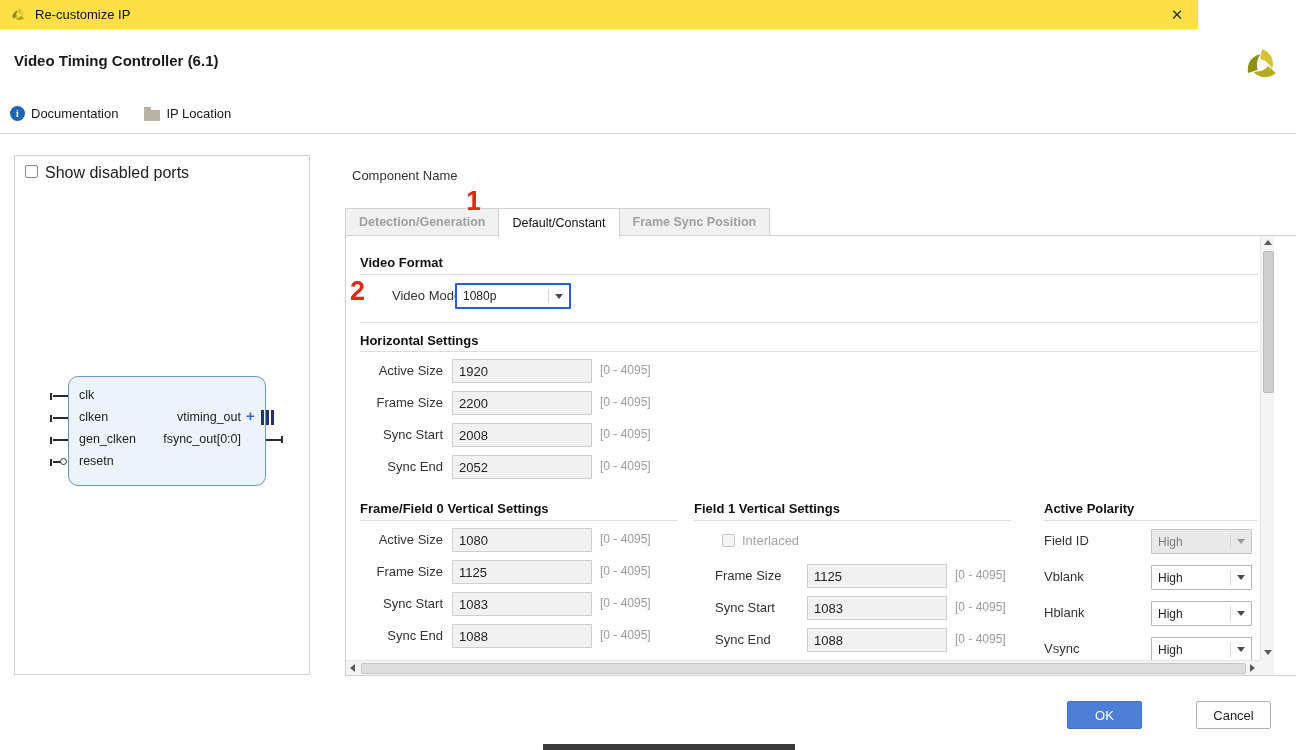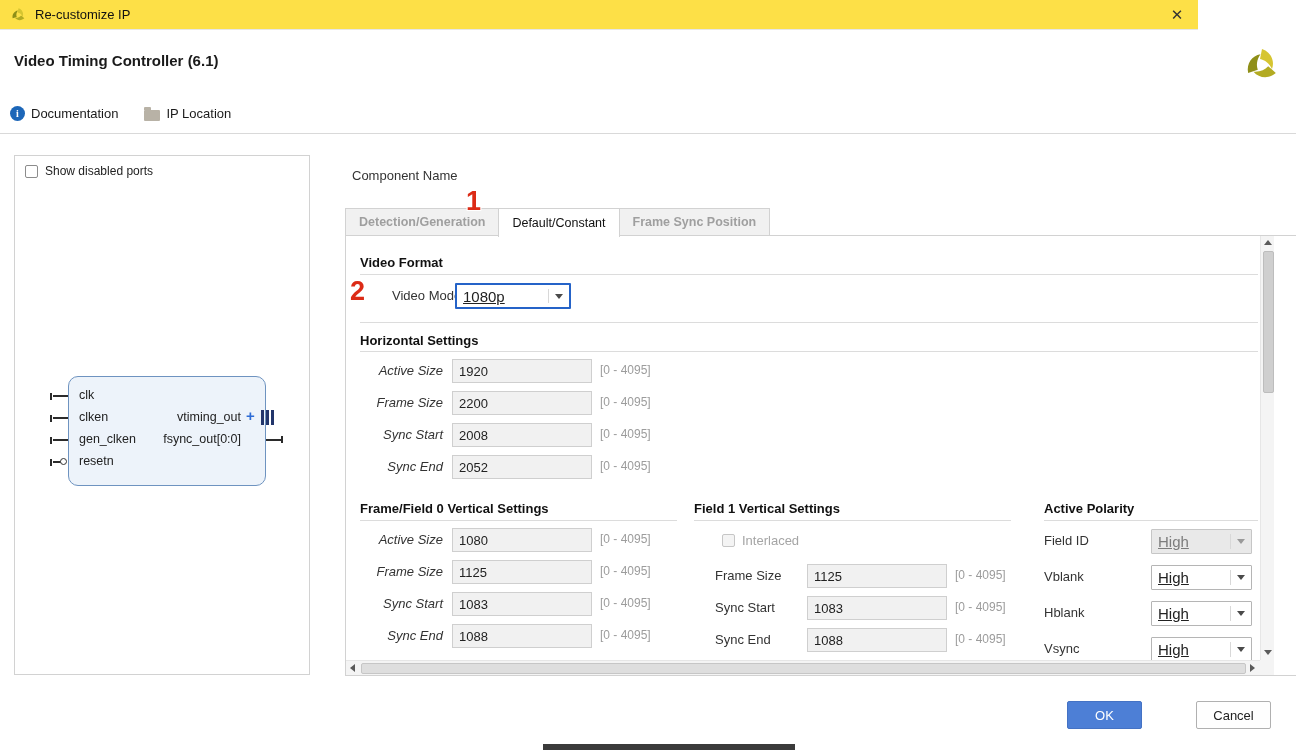--- a/index.html
+++ b/index.html
@@ -17,47 +17,47 @@
   .info-ic{width:15px;height:15px;border-radius:50%;background:#1c66b8;color:#fff;font-size:10px;font-weight:bold;
            display:flex;align-items:center;justify-content:center;font-family:"Liberation Serif",serif;}
   .folder{width:16px;height:11px;background:#b8b2a6;border-radius:1px;position:relative;margin-top:3px;}
   .folder:before{content:"";position:absolute;top:-3px;left:0;width:7px;height:3px;background:#b8b2a6;border-radius:1px 1px 0 0;}
   .divider{position:absolute;left:0;top:133px;width:1296px;height:1px;background:#d9d9d9;}
   
   .left-panel{position:absolute;left:14px;top:155px;width:296px;height:520px;box-sizing:border-box;
               border:1px solid #d2d2d2;background:#fff;}
   .checkbox{position:absolute;width:13px;height:13px;box-sizing:border-box;border:1px solid #8c8c8c;background:#fff;border-radius:2px;}
   .checkbox.disabled{border-color:#c6c6c6;background:#f4f4f4;}
-  .cb-lbl{position:absolute;font-size:12px;color:#222;white-space:nowrap;}
+  .cb-lbl{position:absolute;font-size:16px;color:#222;white-space:nowrap;}
   .ipblock{position:absolute;left:53px;top:220px;width:198px;height:110px;box-sizing:border-box;
            border:1.5px solid #6e93c0;border-radius:10px;background:#edf3fa;}
   .port{position:absolute;font-size:12.5px;color:#222;white-space:nowrap;}
   .wire{position:absolute;background:#2b2b2b;}
   .plus{position:absolute;left:177px;top:30px;font-size:15px;font-weight:bold;color:#2e6cd6;}
   .ifbar{position:absolute;width:3px;height:15px;background:#22356b;}
   .nbub{position:absolute;left:45px;top:302px;width:7px;height:7px;box-sizing:border-box;border:1.5px solid #333;
         border-radius:50%;background:#fff;}
   
   .lbl{font-size:13px;color:#333;white-space:nowrap;}
-  .lbl-r{text-align:right;font-style:italic;}
+  .lbl-r{text-align:right;}
   .field{position:absolute;box-sizing:border-box;background:#f1f1f1;border:1px solid #cfcfcf;
          font-family:"Liberation Sans",sans-serif;font-size:13px;color:#222;padding:0 6px;width:140px;height:24px;outline:none;}
   
   .tabs{position:absolute;left:345px;top:208px;height:28px;display:flex;align-items:center;}
   .tab{box-sizing:border-box;height:28px;display:flex;align-items:center;padding:0 13px;font-size:12.5px;font-weight:600;
        color:#9f9f9f;background:#f1f1f1;border:1px solid #d2d2d2;margin-right:-1px;white-space:nowrap;}
   .tab.active{height:29px;background:#fff;color:#111;font-weight:normal;border-bottom:none;position:relative;z-index:3;}
   
   .panel{position:absolute;left:345px;top:235px;width:1110px;height:441px;box-sizing:border-box;
          border:1px solid #d2d2d2;background:#fff;overflow:hidden;}
   .head{position:absolute;font-size:13px;font-weight:bold;color:#111;white-space:nowrap;}
   .hr{position:absolute;height:1px;background:#dcdcdc;}
   .range{position:absolute;font-size:12px;color:#9c9c9c;white-space:nowrap;}
   .dropdown{position:absolute;box-sizing:border-box;display:flex;align-items:center;background:#fff;
-            border:1px solid #b5b5b5;font-size:15px;color:#222;padding:0 6px;border-radius:1px;text-decoration:underline;}
+            border:1px solid #b5b5b5;font-size:12px;color:#222;padding:0 6px;border-radius:1px;}
   .dropdown .val{margin-right:auto;}
   .dd-sep{width:1px;align-self:stretch;margin:4px 6px 4px 4px;background:#d8d8d8;}
   .chev{width:0;height:0;border-left:4px solid transparent;border-right:4px solid transparent;border-top:5px solid #4a4a4a;}
   .dropdown.disabled{background:#e9e9e9;color:#7d7d7d;border-color:#c6c6c6;}
   .dropdown.disabled .chev{border-top-color:#9a9a9a;}
   .dropdown.primary{border:2px solid #2563c8;}
   .annot{position:absolute;font-weight:bold;font-size:27px;color:#dc2b16;z-index:6;
          text-shadow:1px 1px 0 #fff,-1px -1px 0 #fff,1px -1px 0 #fff,-1px 1px 0 #fff;}
   .dis-lbl{color:#a5a5a5;}
   

